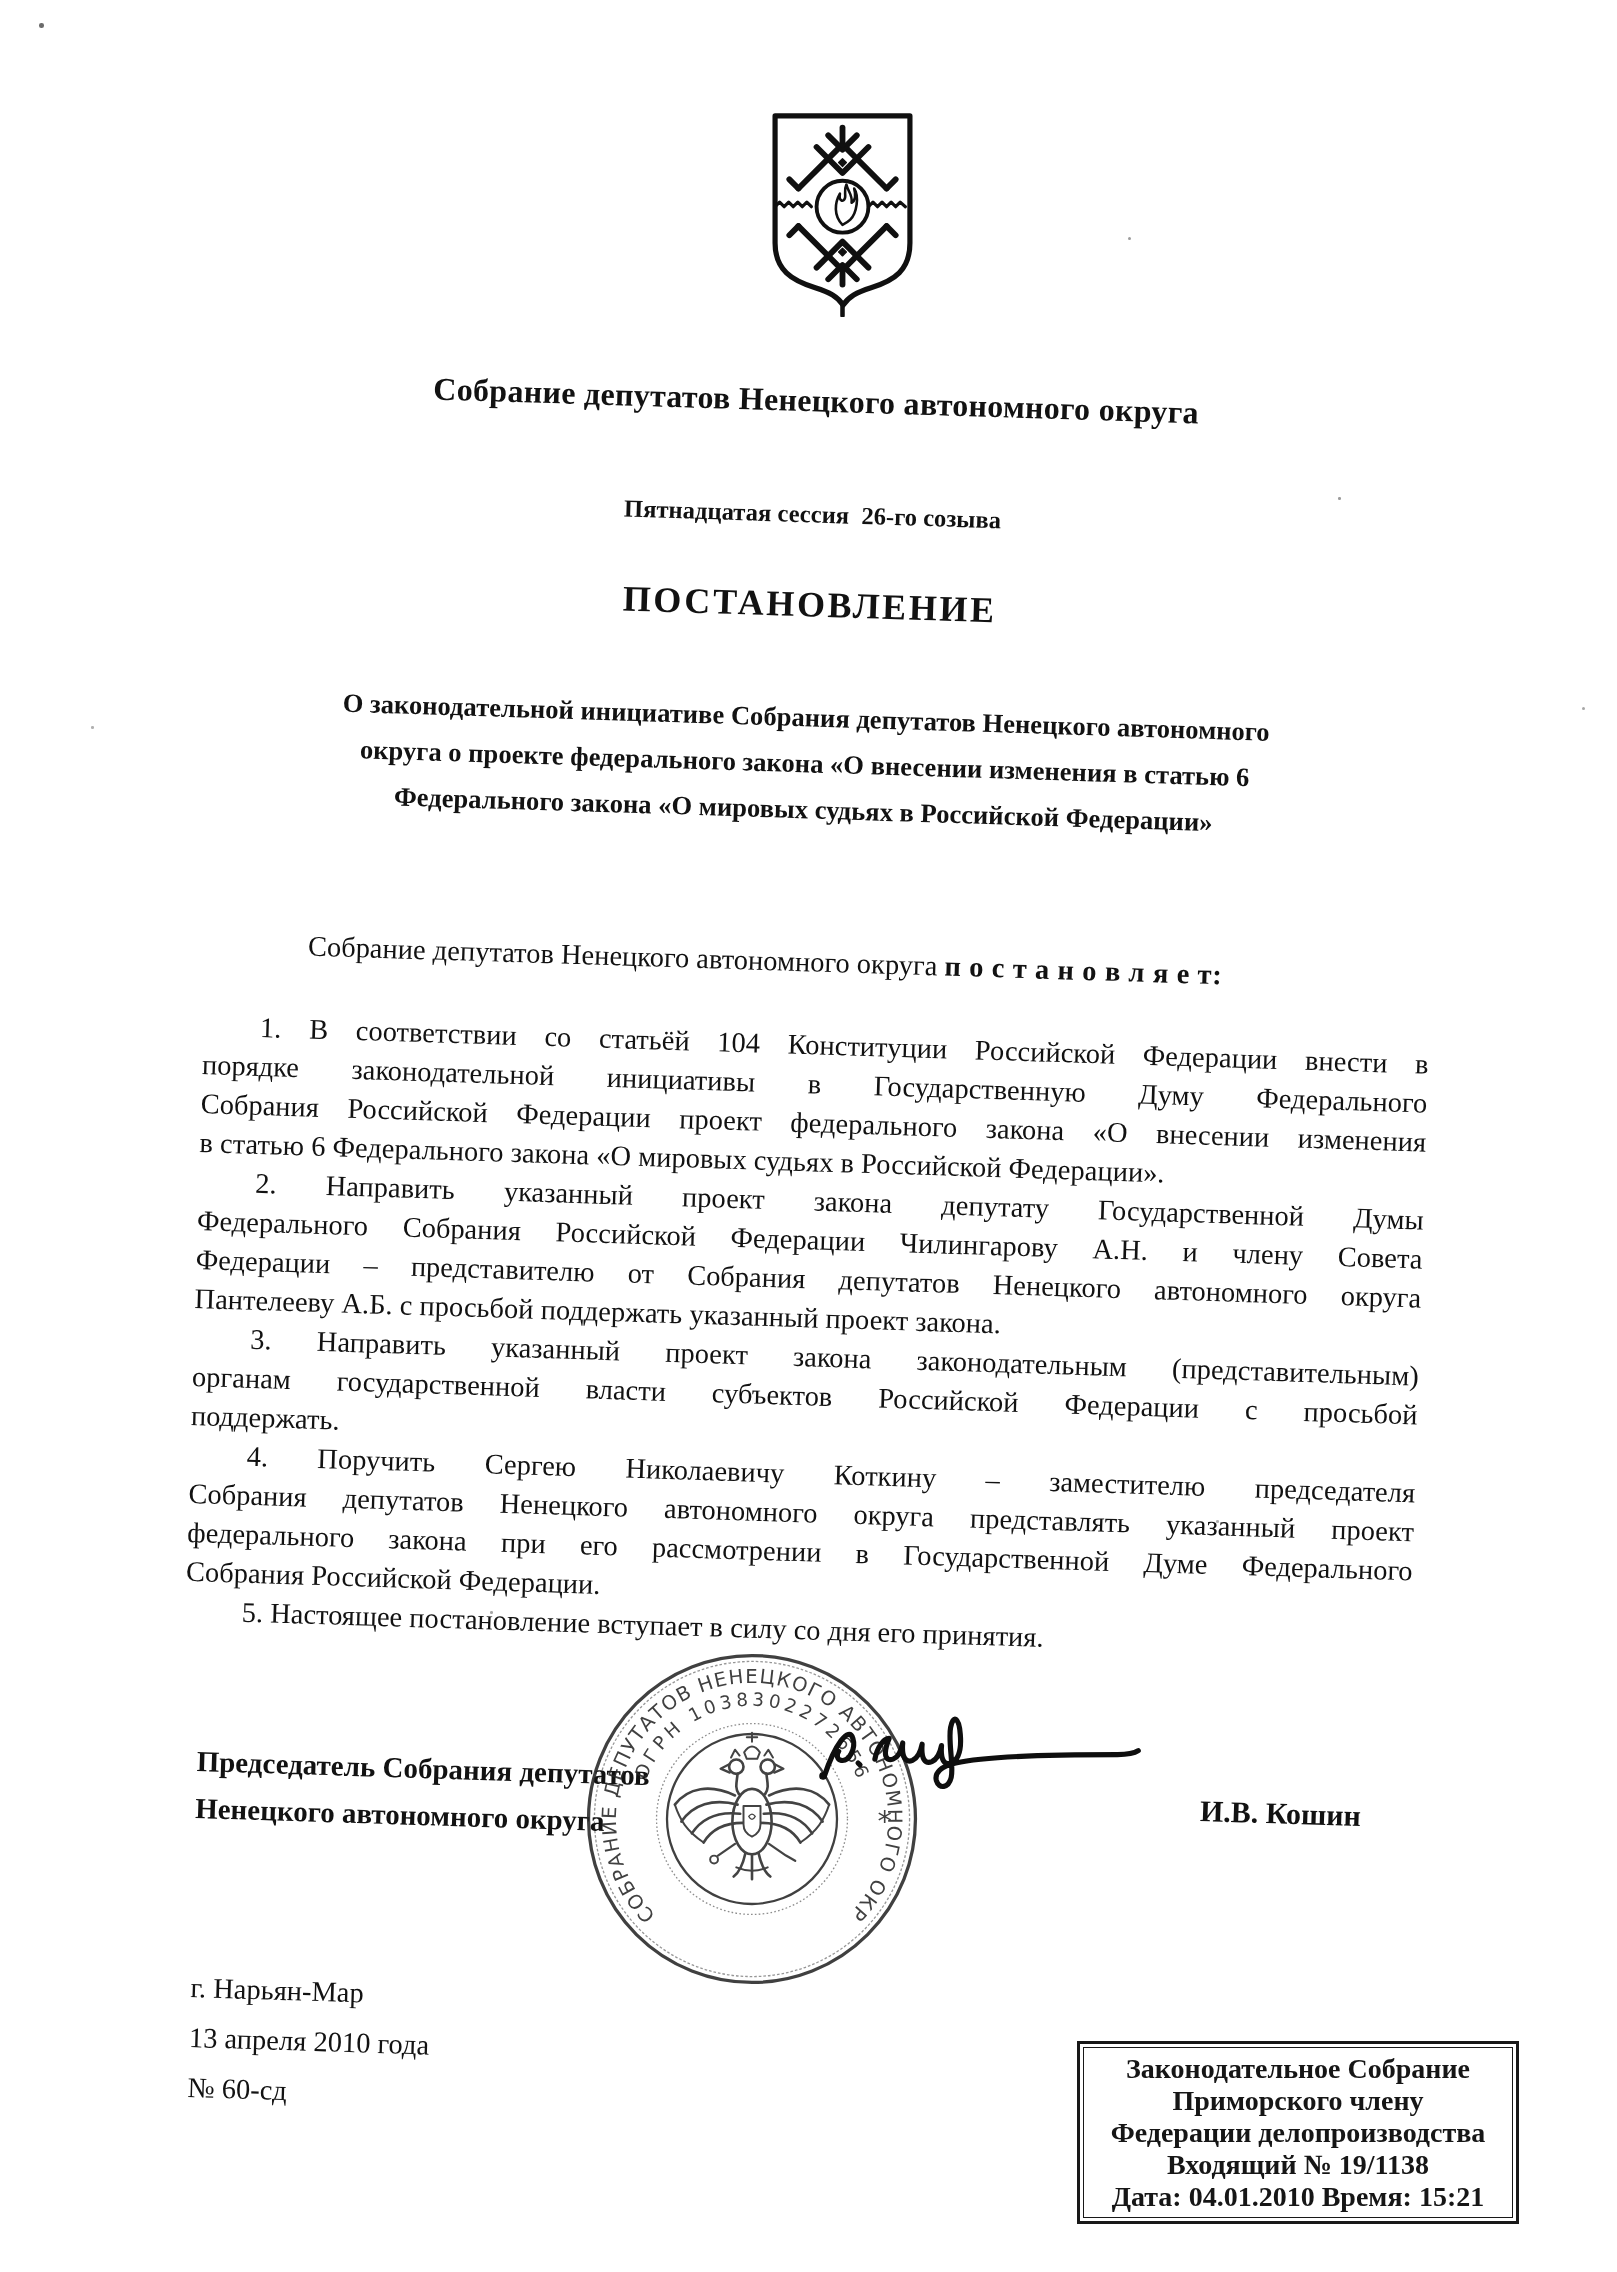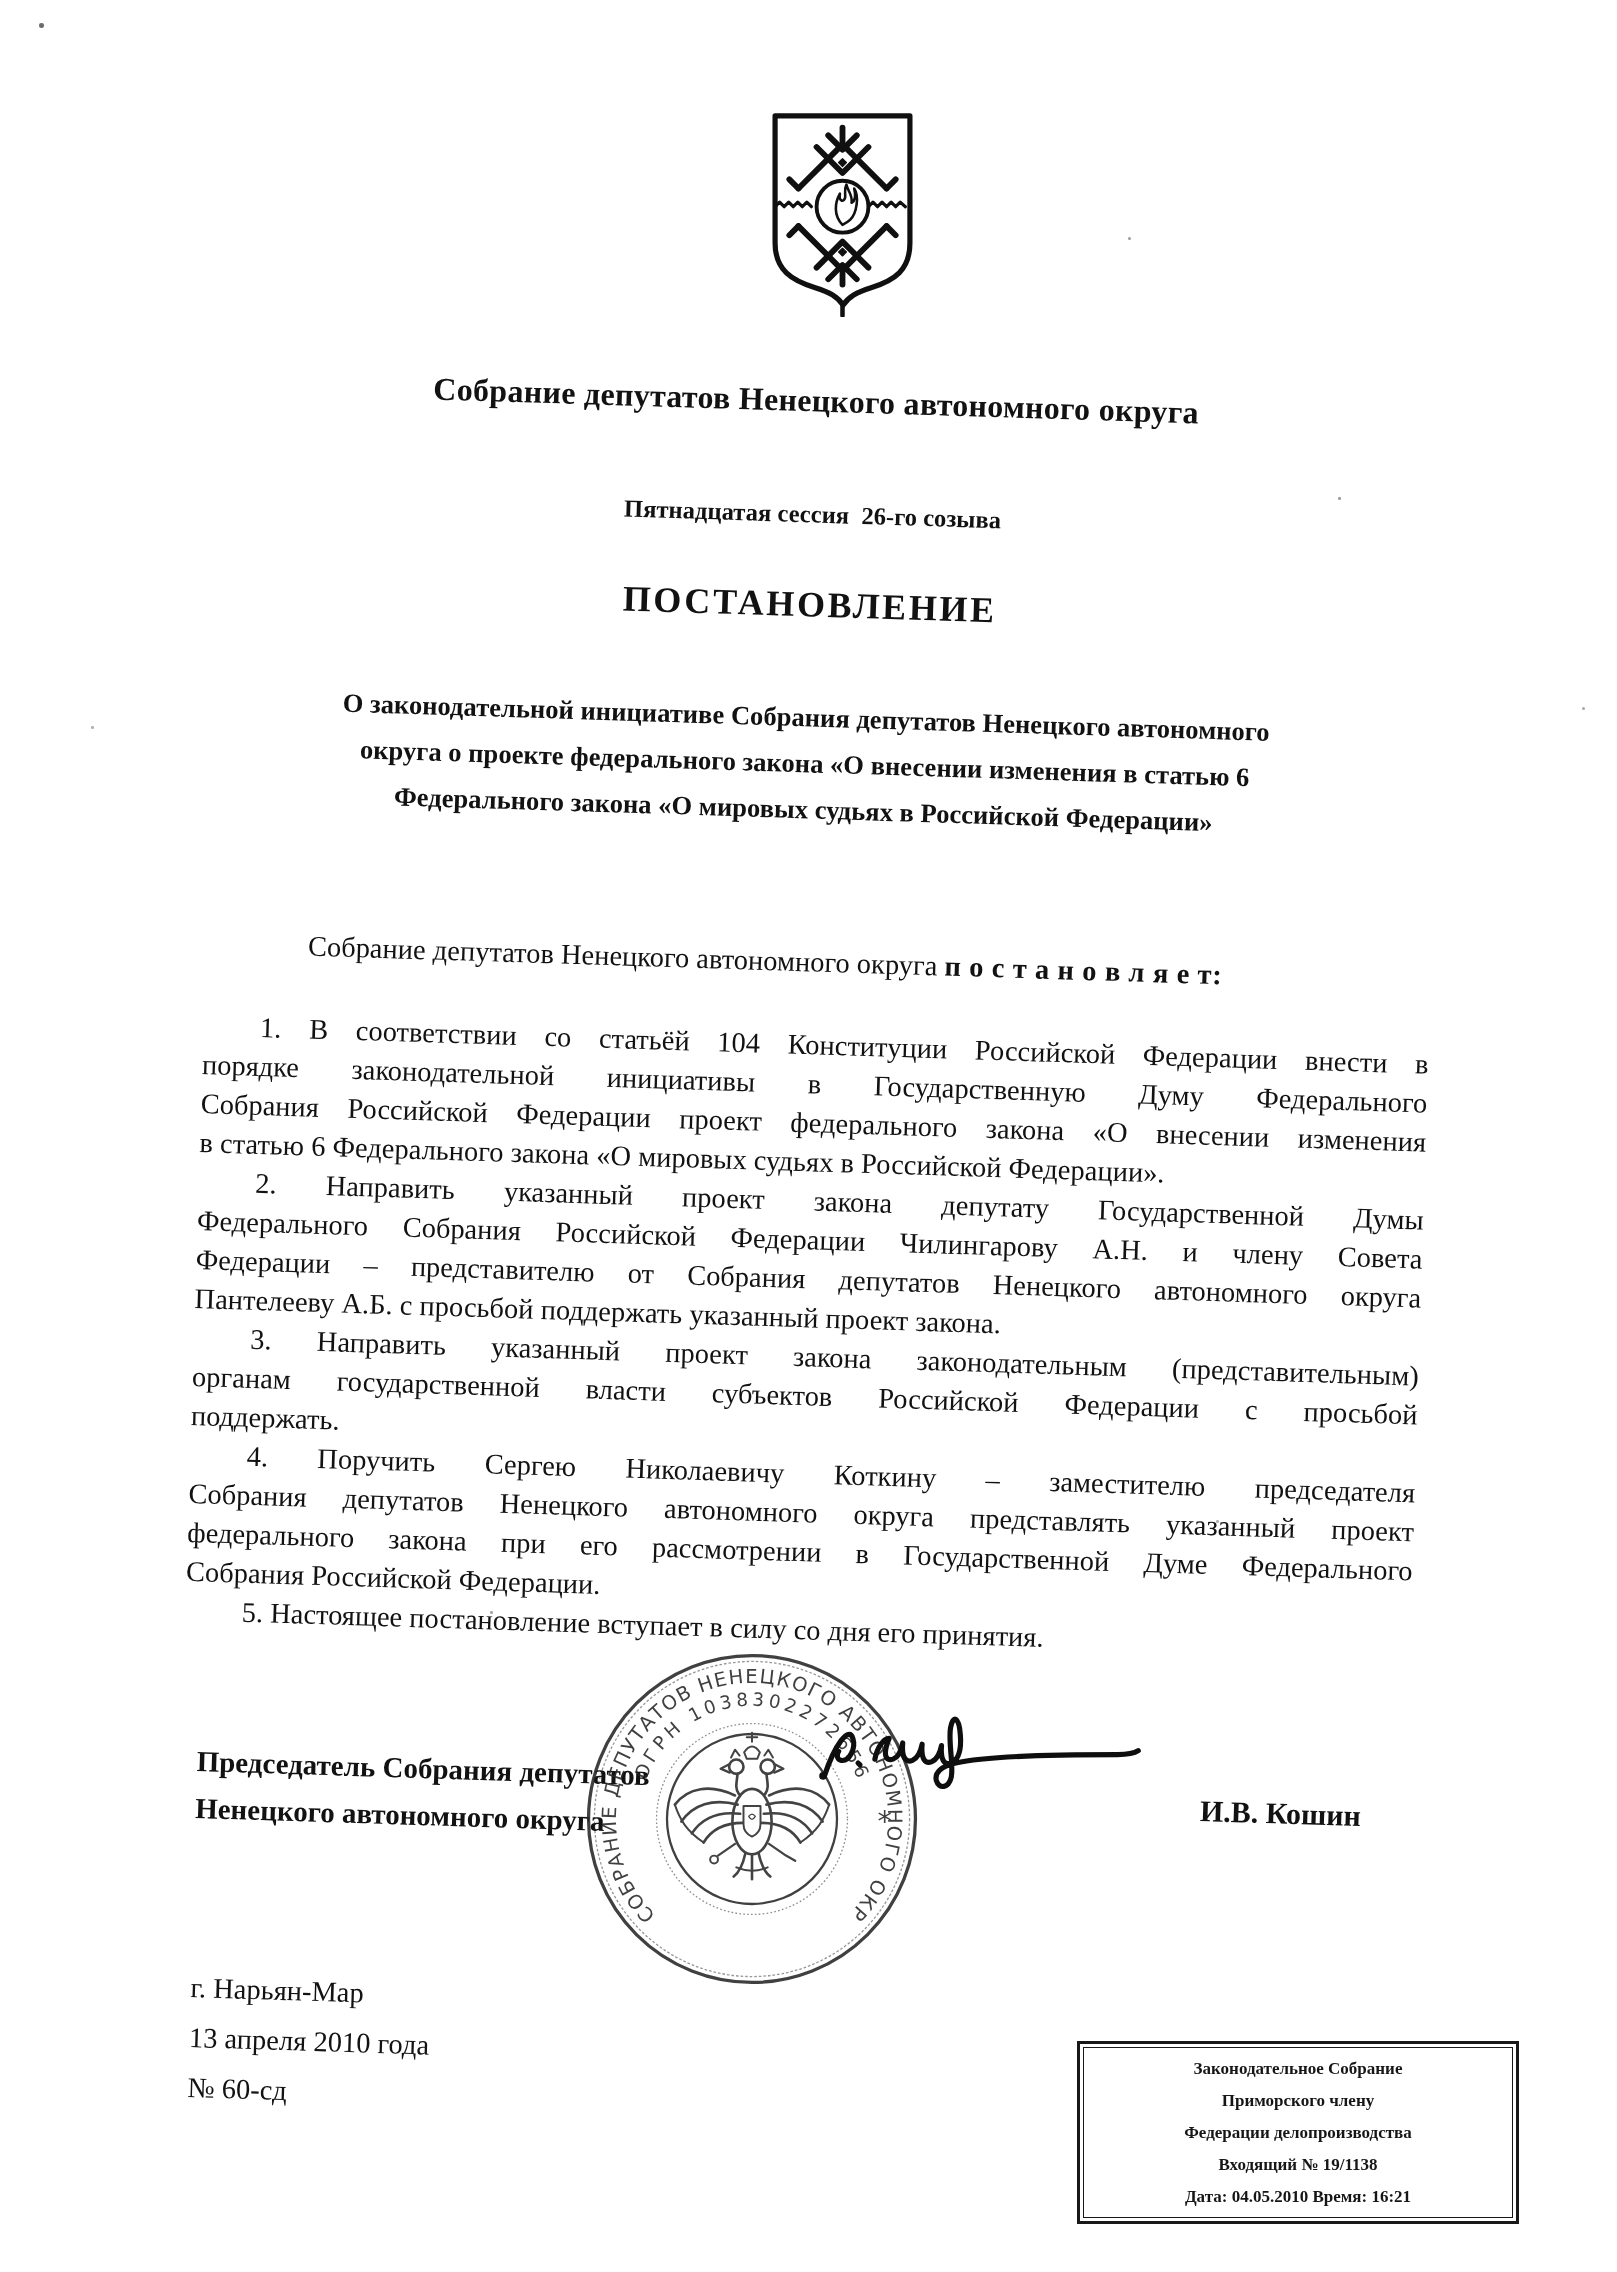--- a/index.html
+++ b/index.html
@@ -34,21 +34,21 @@
   .sig-name  { left:1200px; top:1794px; font-size:30px; font-weight:bold; }
 
   
   .place-block { left:189px; top:1963px; font-size:28.5px; line-height:50px; }
 
   
   .stamp-outer { left:1077px; top:2041px; width:442px; height:183px; border:3.2px solid #181818; box-sizing:border-box; background:#fff; }
   .stamp-inner { position:absolute; inset:2.6px; border:1.3px solid #181818; box-sizing:border-box;
                  display:flex; flex-direction:column; justify-content:center; text-align:center;
                  font-family:"Liberation Serif", serif; font-weight:bold; color:#161616; }
-  .stamp-line { font-size:17px; line-height:32px; }
+  .stamp-line { font-size:28px; line-height:32px; }
 
   
   .speck { position:absolute; background:#3a3a3a; border-radius:50%; }
 
   svg text { font-family:"DejaVu Sans", sans-serif; }
 </style>
 </head>
 <body>
 
 <div class="page">
@@ -188,21 +188,21 @@
     <div>13 апреля 2010 года</div>
     <div>№ 60-сд</div>
   </div>
 
   <div class="abs stamp-outer">
     <div class="stamp-inner">
       <div class="stamp-line">Законодательное Собрание</div>
       <div class="stamp-line">Приморского члену</div>
       <div class="stamp-line">Федерации делопроизводства</div>
       <div class="stamp-line">Входящий № 19/1138</div>
-      <div class="stamp-line">Дата: 04.05.2010 Время: 16:21</div>
+      <div class="stamp-line">Дата: 04.01.2010 Время: 15:21</div>
     </div>
   </div>
 
   <div class="speck" style="left:39px;  top:23px;   width:4.5px; height:4.5px; opacity:.75;"></div>
   <div class="speck" style="left:1128px;top:237px;  width:3.2px; height:3.2px; opacity:.5;"></div>
   <div class="speck" style="left:1338px;top:497px;  width:2.6px; height:2.6px; opacity:.5;"></div>
   <div class="speck" style="left:1582px;top:707px; width:3.2px; height:3.2px; opacity:.45;"></div>
   <div class="speck" style="left:91px; top:726px; width:2.6px; height:2.6px; opacity:.4;"></div>
   <div class="speck" style="left:490px; top:1611px; width:2.6px; height:2.6px; opacity:.45;"></div>
   <div class="speck" style="left:1216px;top:1520px; width:2.6px; height:2.6px; opacity:.4;"></div>

